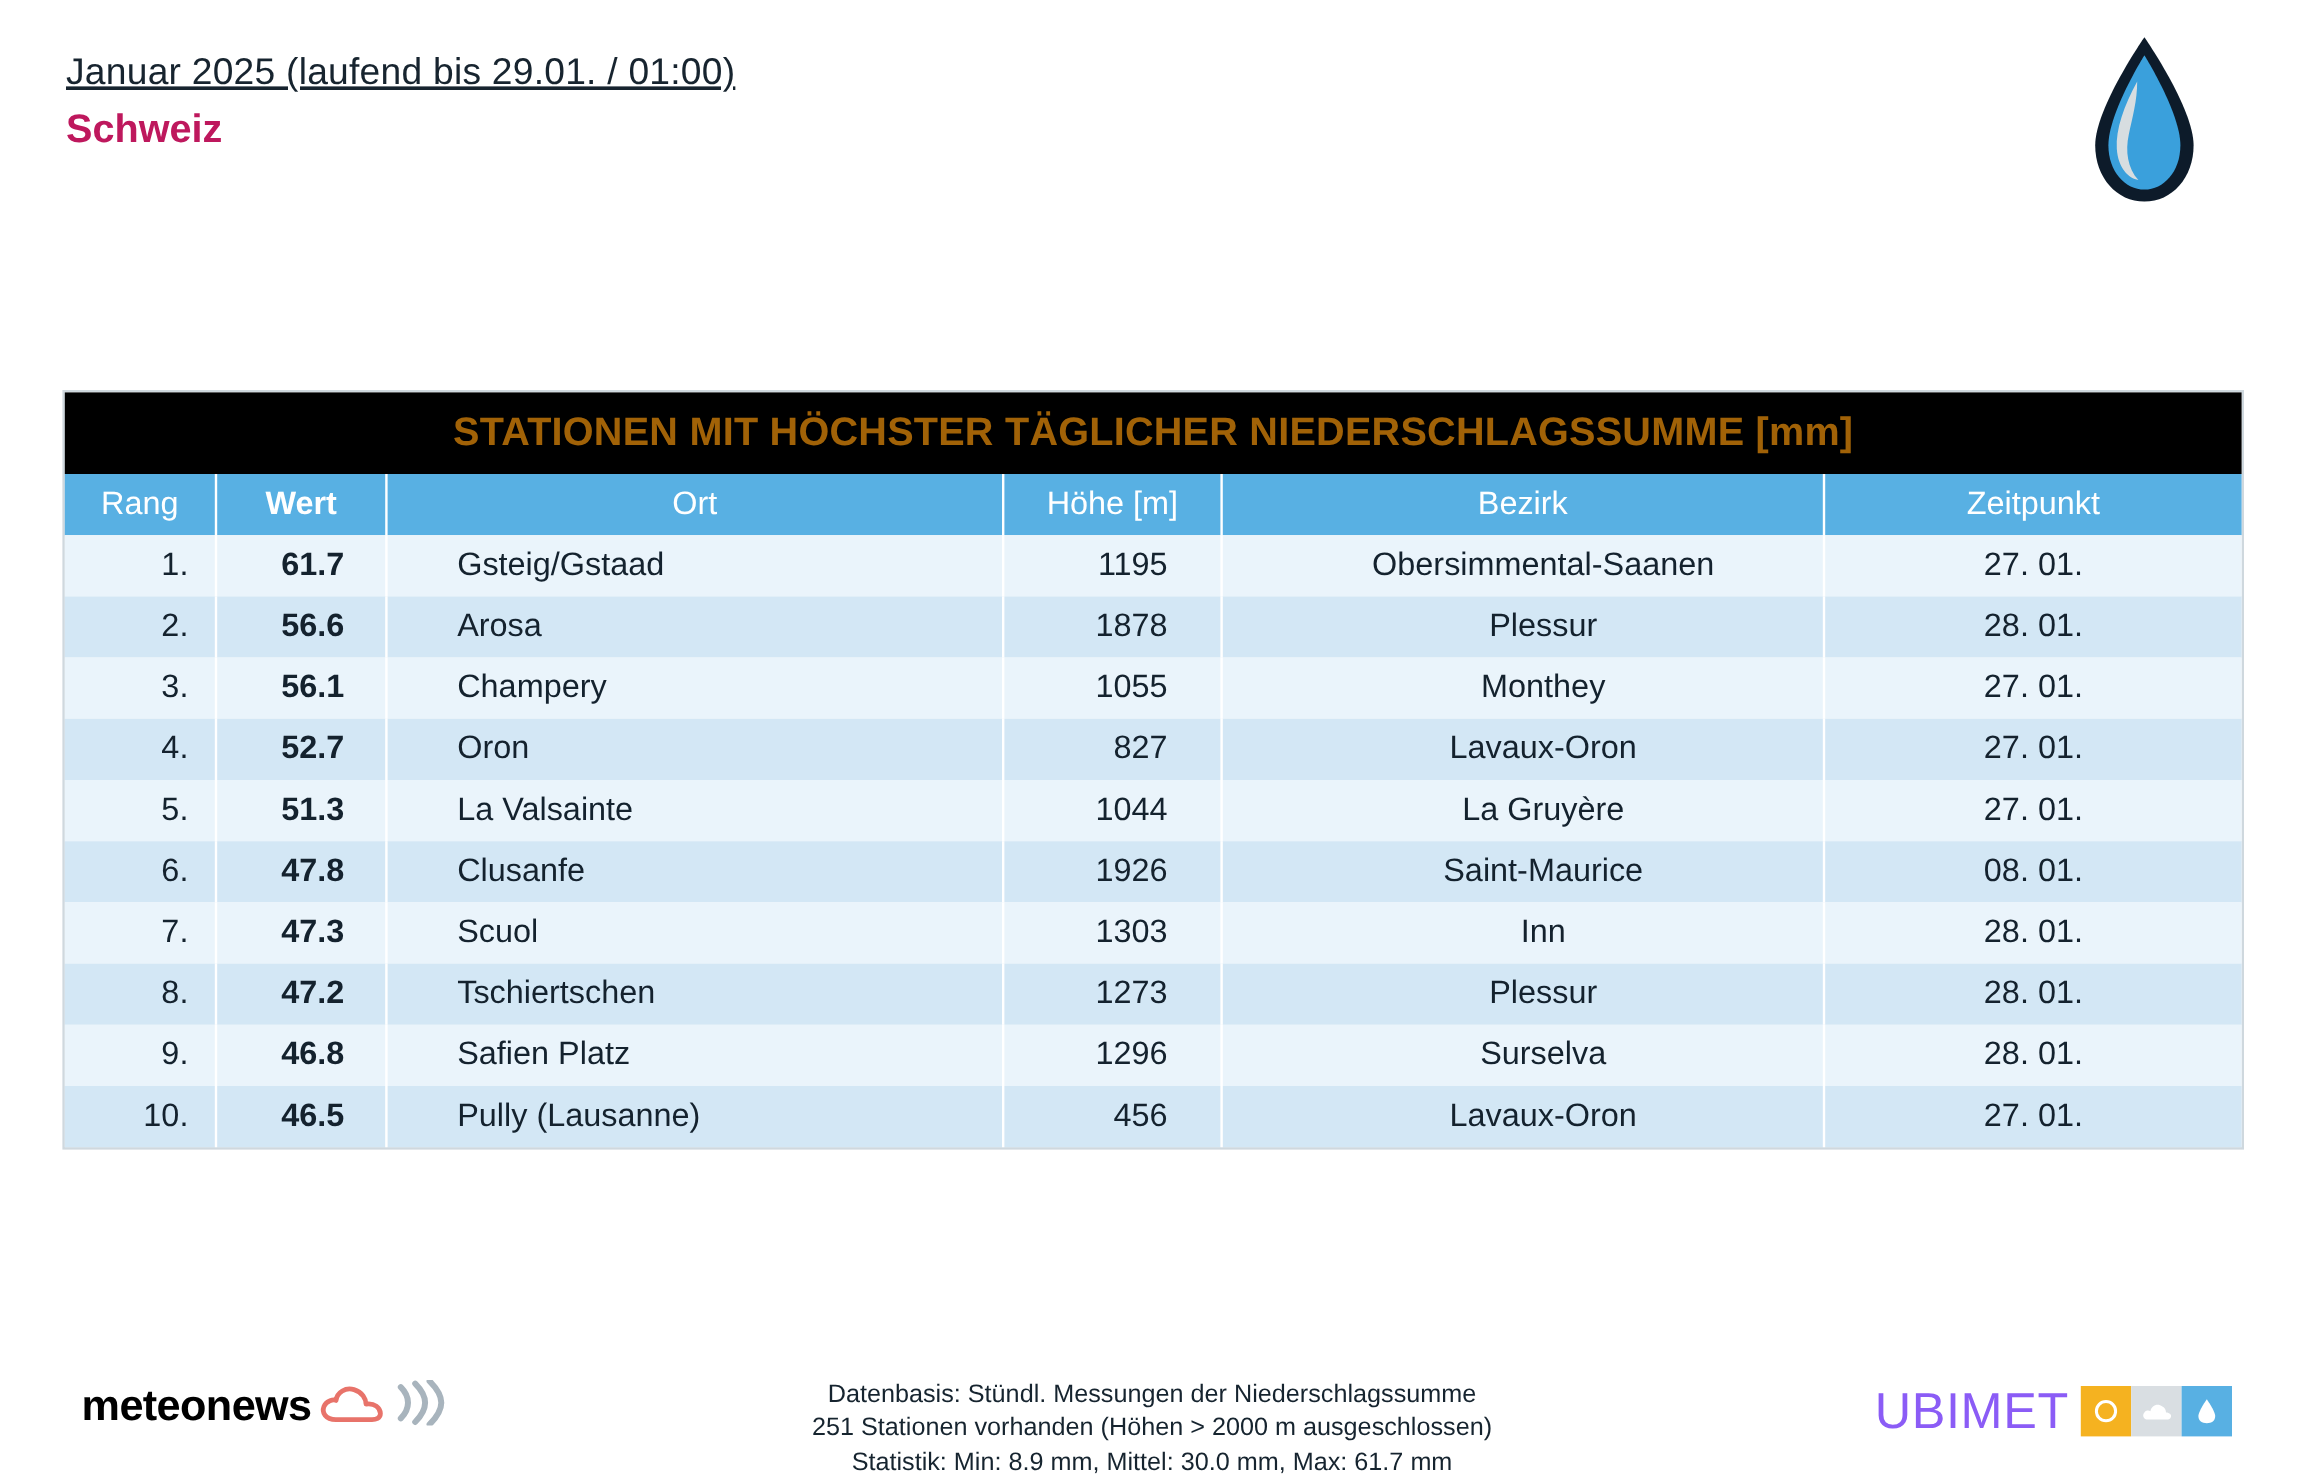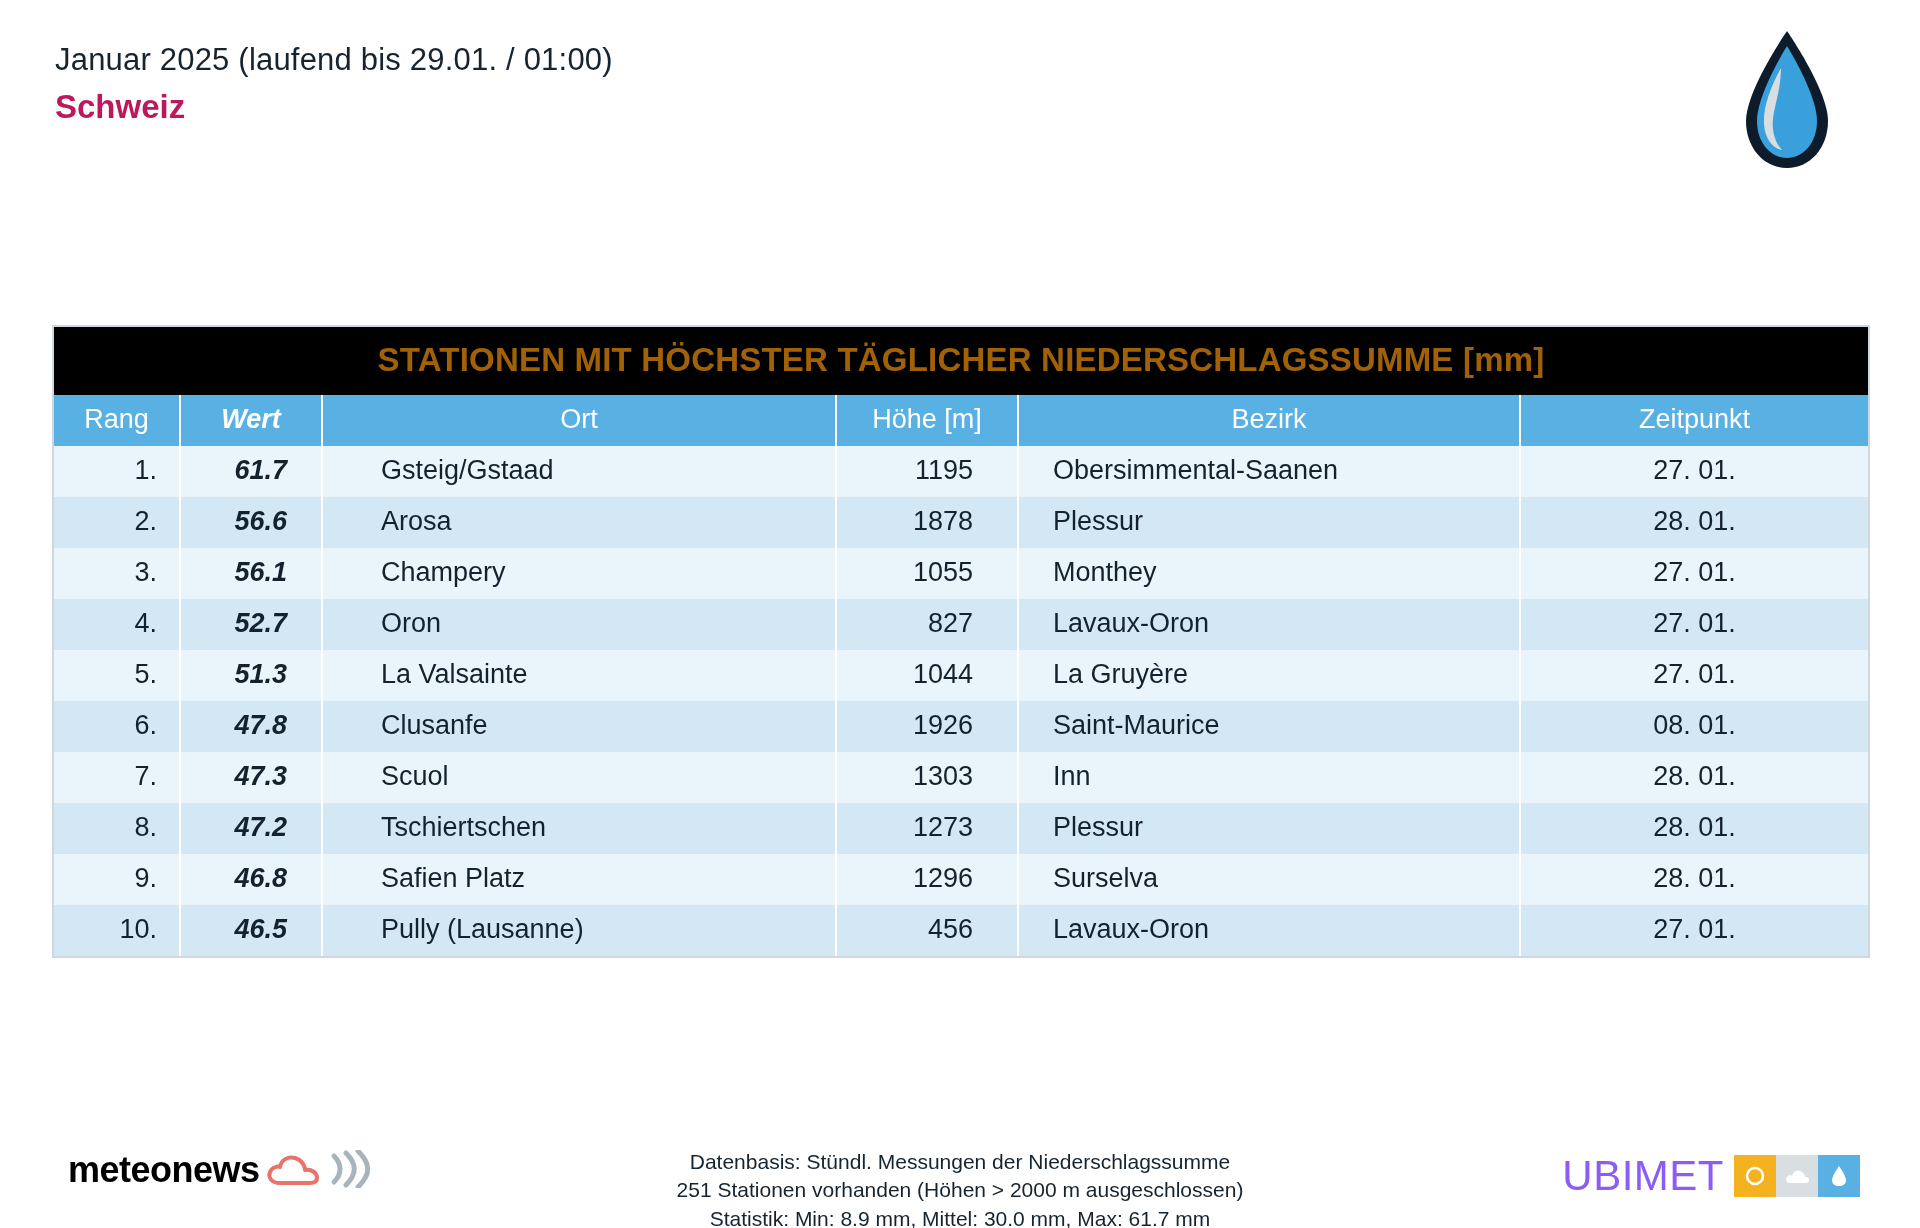--- a/index.html
+++ b/index.html
@@ -41,20 +41,21 @@
     padding: 9px 22px 11px 22px;
     line-height: 1.0;
     text-transform: uppercase;
   }
   .subtitle {
     margin-top: 12px;
     font-size: 31px;
     color: #17242f;
     font-weight: normal;
     letter-spacing: 0.2px;
+    text-decoration: underline;
   }
   .region {
     margin-top: 10px;
     font-size: 33px;
     font-weight: bold;
     color: #be185d;
   }
 
   
   .drop-logo {
@@ -103,24 +104,24 @@
     font-size: 27px;
     padding: 9px 0 11px 0;
     border-right: 2px solid #ffffff;
     color: #14222e;
   }
   tbody td:last-child { border-right: none; }
   tbody tr.odd td  { background: #eaf4fb; }
   tbody tr.even td { background: #d3e7f5; }
 
   .c-rang  { width: 125px;  text-align: right; padding-right: 22px; }
-  .c-wert  { width: 140px;  text-align: right; padding-right: 34px; font-weight: bold; font-style: italic; }
+  .c-wert  { width: 140px;  text-align: right; padding-right: 34px; font-weight: bold; }
   .c-ort   { width: 512px;  text-align: left;  padding-left: 58px; }
   .c-hoehe { width: 180px;  text-align: right; padding-right: 44px; }
-  .c-bezirk{ width: 500px;  text-align: left;  padding-left: 34px; }
+  .c-bezirk{ width: 500px;  text-align: center;  padding-left: 34px; }
   .c-zeit  { width: auto;   text-align: center; }
 
   thead .c-rang, thead .c-wert, thead .c-hoehe { text-align: center; padding-right: 0; }
   thead .c-ort, thead .c-bezirk { text-align: center; padding-left: 0; }
 
   
   .footer-note {
     position: absolute;
     left: 0;
     top: 1148px;

